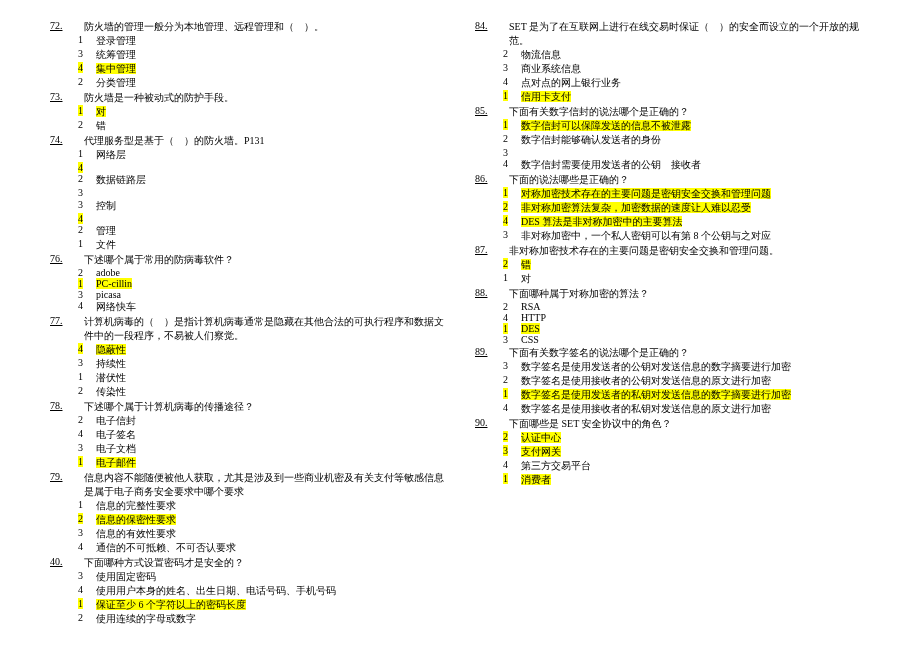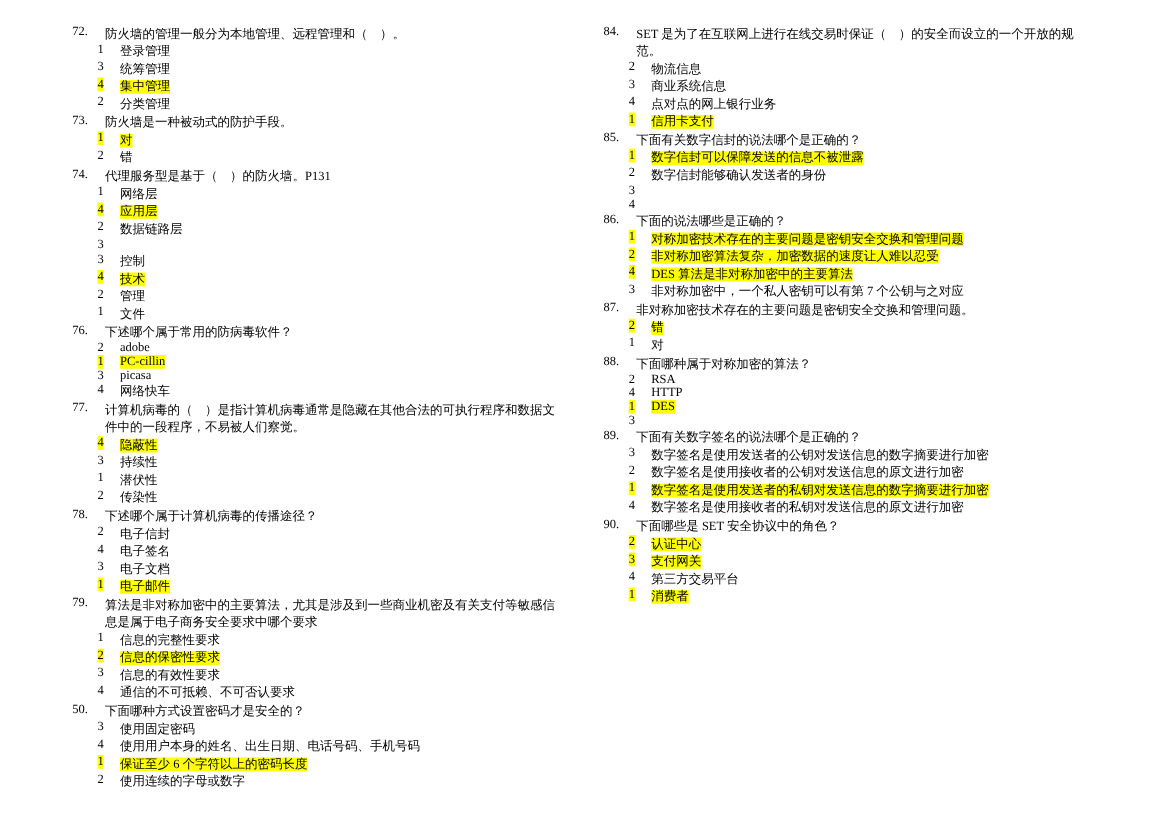--- a/index.html
+++ b/index.html
@@ -21,22 +21,23 @@
   }
   .q {
     margin-bottom: 1px;
   }
   .q-stem {
     display: flex;
   }
   .q-num {
     width: 28px;
     flex-shrink: 0;
-    text-align: center;
+    text-align: left;
     padding-right: 6px;
+    text-decoration: underline;
   }
   .q-text {
     flex: 1;
   }
   .opt {
     display: flex;
     padding-left: 28px;
   }
   .opt-num {
     width: 18px;
@@ -95,38 +96,36 @@
         <div class="q-stem">
           <div class="q-num">74.</div>
           <div class="q-text">代理服务型是基于（　）的防火墙。P131</div>
         </div>
         <div class="opt">
           <div class="opt-num">1</div>
           <div class="opt-text">网络层</div>
         </div>
         <div class="opt">
           <div class="opt-num"><span class="hl">4</span></div>
-          <div class="opt-text"><span class="hl">应用层</span></div>
         </div>
         <div class="opt">
           <div class="opt-num">2</div>
           <div class="opt-text">数据链路层</div>
         </div>
         <div class="opt">
           <div class="opt-num">3</div>
         </div>
       </div>
       <div class="q">
         <div class="opt">
           <div class="opt-num">3</div>
           <div class="opt-text">控制</div>
         </div>
         <div class="opt">
           <div class="opt-num"><span class="hl">4</span></div>
-          <div class="opt-text"><span class="hl">技术</span></div>
         </div>
         <div class="opt">
           <div class="opt-num">2</div>
           <div class="opt-text">管理</div>
         </div>
         <div class="opt">
           <div class="opt-num">1</div>
           <div class="opt-text">文件</div>
         </div>
       </div>
@@ -192,42 +191,42 @@
           <div class="opt-text">电子文档</div>
         </div>
         <div class="opt">
           <div class="opt-num"><span class="hl">1</span></div>
           <div class="opt-text"><span class="hl">电子邮件</span></div>
         </div>
       </div>
       <div class="q">
         <div class="q-stem">
           <div class="q-num">79.</div>
-          <div class="q-text">算法是非对称加密中的主要算法，尤其是涉及到一些商业机密及有关支付等敏感信息是属于电子商务安全要求中哪个要求</div>
+          <div class="q-text">信息内容不能随便被他人获取，尤其是涉及到一些商业机密及有关支付等敏感信息是属于电子商务安全要求中哪个要求</div>
         </div>
         <div class="opt">
           <div class="opt-num">1</div>
           <div class="opt-text">信息的完整性要求</div>
         </div>
         <div class="opt">
           <div class="opt-num"><span class="hl">2</span></div>
           <div class="opt-text"><span class="hl">信息的保密性要求</span></div>
         </div>
         <div class="opt">
           <div class="opt-num">3</div>
           <div class="opt-text">信息的有效性要求</div>
         </div>
         <div class="opt">
           <div class="opt-num">4</div>
           <div class="opt-text">通信的不可抵赖、不可否认要求</div>
         </div>
       </div>
       <div class="q">
         <div class="q-stem">
-          <div class="q-num">50.</div>
+          <div class="q-num">40.</div>
           <div class="q-text">下面哪种方式设置密码才是安全的？</div>
         </div>
         <div class="opt">
           <div class="opt-num">3</div>
           <div class="opt-text">使用固定密码</div>
         </div>
         <div class="opt">
           <div class="opt-num">4</div>
           <div class="opt-text">使用用户本身的姓名、出生日期、电话号码、手机号码</div>
         </div>
@@ -275,20 +274,21 @@
         </div>
         <div class="opt">
           <div class="opt-num">2</div>
           <div class="opt-text">数字信封能够确认发送者的身份</div>
         </div>
         <div class="opt">
           <div class="opt-num">3</div>
         </div>
         <div class="opt">
           <div class="opt-num">4</div>
+          <div class="opt-text">数字信封需要使用发送者的公钥　接收者</div>
         </div>
       </div>
       <div class="q">
         <div class="q-stem">
           <div class="q-num">86.</div>
           <div class="q-text">下面的说法哪些是正确的？</div>
         </div>
         <div class="opt">
           <div class="opt-num"><span class="hl">1</span></div>
           <div class="opt-text"><span class="hl">对称加密技术存在的主要问题是密钥安全交换和管理问题</span></div>
@@ -296,21 +296,21 @@
         <div class="opt">
           <div class="opt-num"><span class="hl">2</span></div>
           <div class="opt-text"><span class="hl">非对称加密算法复杂，加密数据的速度让人难以忍受</span></div>
         </div>
         <div class="opt">
           <div class="opt-num"><span class="hl">4</span></div>
           <div class="opt-text"><span class="hl">DES 算法是非对称加密中的主要算法</span></div>
         </div>
         <div class="opt">
           <div class="opt-num">3</div>
-          <div class="opt-text">非对称加密中，一个私人密钥可以有第 7 个公钥与之对应</div>
+          <div class="opt-text">非对称加密中，一个私人密钥可以有第 8 个公钥与之对应</div>
         </div>
       </div>
       <div class="q">
         <div class="q-stem">
           <div class="q-num">87.</div>
           <div class="q-text">非对称加密技术存在的主要问题是密钥安全交换和管理问题。</div>
         </div>
         <div class="opt">
           <div class="opt-num"><span class="hl">2</span></div>
           <div class="opt-text"><span class="hl">错</span></div>
@@ -332,20 +332,21 @@
         <div class="opt">
           <div class="opt-num">4</div>
           <div class="opt-text">HTTP</div>
         </div>
         <div class="opt">
           <div class="opt-num"><span class="hl">1</span></div>
           <div class="opt-text"><span class="hl">DES</span></div>
         </div>
         <div class="opt">
           <div class="opt-num">3</div>
+          <div class="opt-text">CSS</div>
         </div>
       </div>
       <div class="q">
         <div class="q-stem">
           <div class="q-num">89.</div>
           <div class="q-text">下面有关数字签名的说法哪个是正确的？</div>
         </div>
         <div class="opt">
           <div class="opt-num">3</div>
           <div class="opt-text">数字签名是使用发送者的公钥对发送信息的数字摘要进行加密</div>

